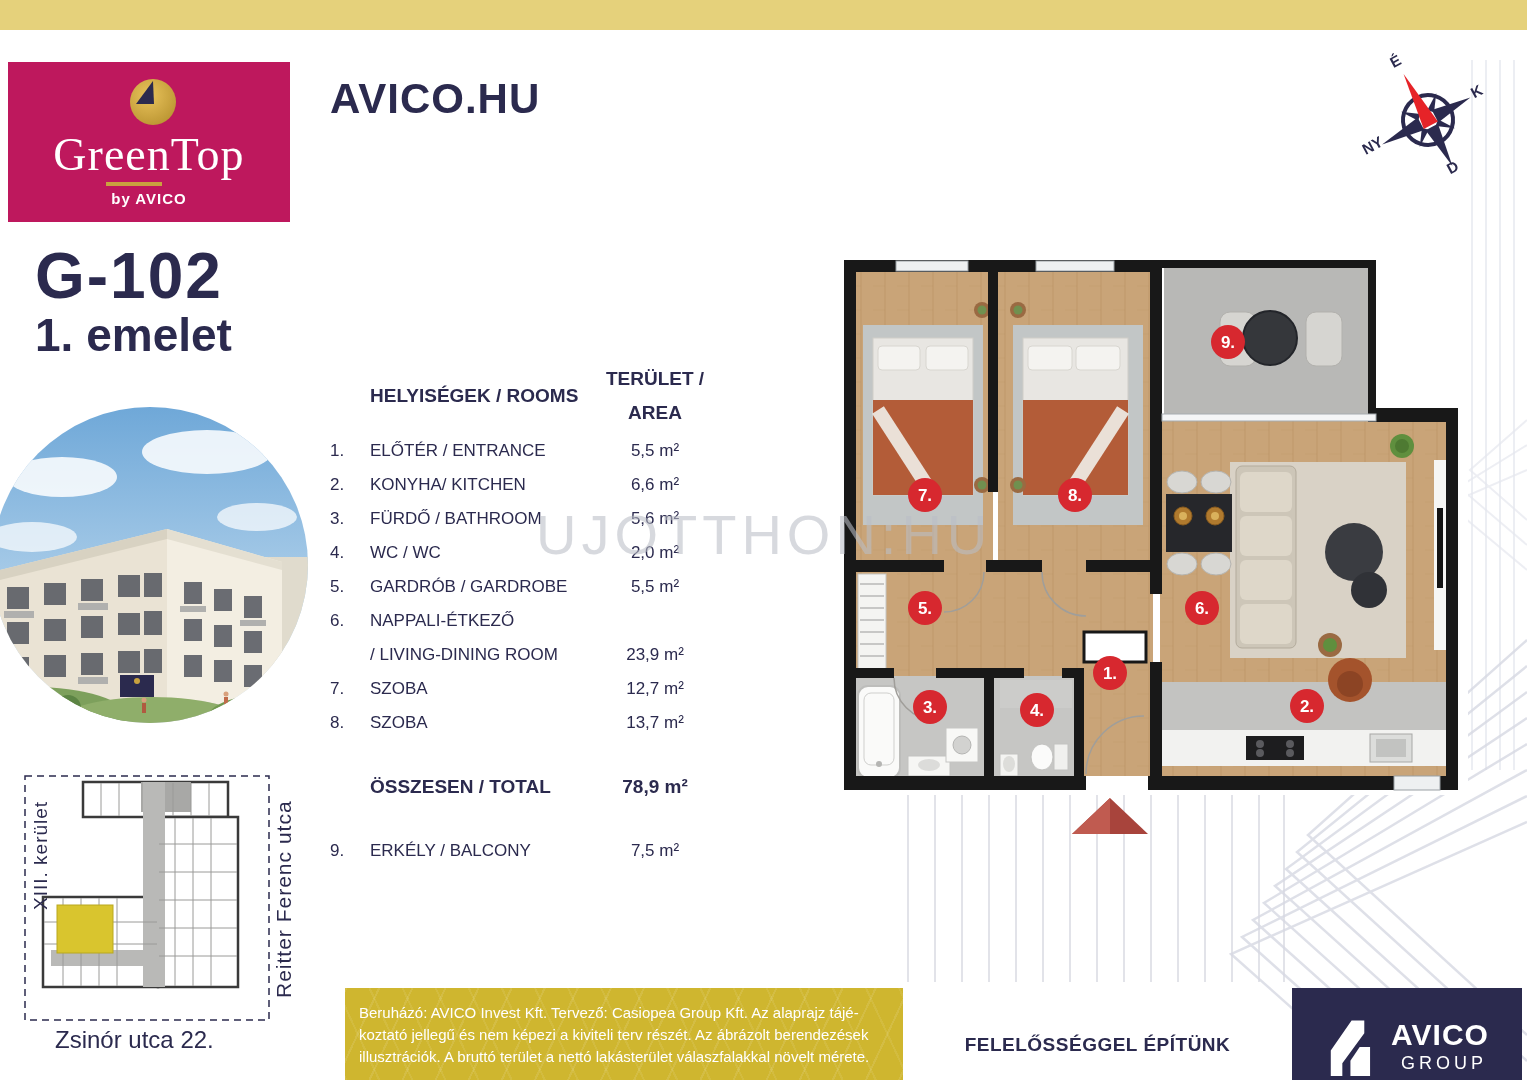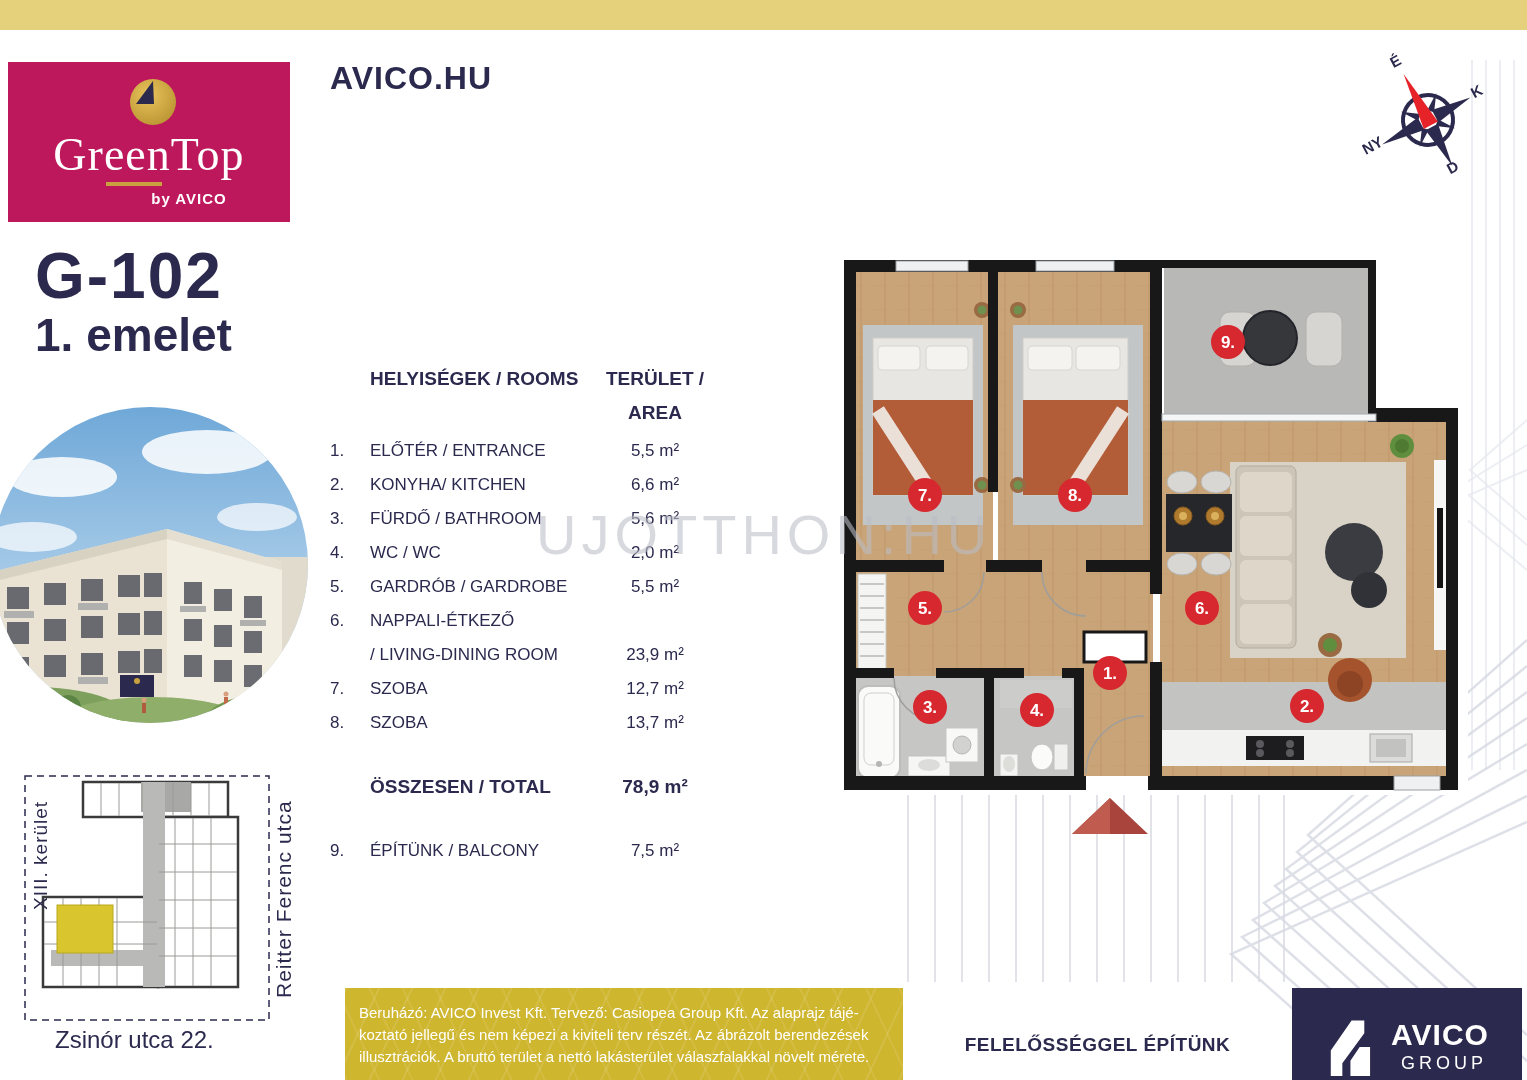--- a/index.html
+++ b/index.html
@@ -7,31 +7,31 @@
         font-family:"Liberation Sans",sans-serif;color:#2b2a4e;}
   .abs{position:absolute;}
   
   .top-bar{left:0;top:0;width:1527px;height:30px;background:#e5d17b;z-index:1;}
   
   .logo-box{left:8px;top:62px;width:282px;height:160px;background:#be185d;z-index:2;text-align:center;}
   .brand-emblem{position:absolute;left:121px;top:16px;}
   .brand-name{position:absolute;left:0;top:66px;width:282px;font-family:"Liberation Serif",serif;
               font-size:46px;color:#fff;letter-spacing:1px;}
   .brand-underline{position:absolute;left:98px;top:120px;width:56px;height:4px;background:#c9a23f;}
-  .brand-byline{position:absolute;left:0;top:128px;width:282px;font-size:15px;font-weight:700;color:#fff;letter-spacing:1px;padding-left:40px;}
-  .site-url{left:330px;top:60px;font-size:32px;font-weight:700;letter-spacing:1px;z-index:2;}
+  .brand-byline{position:absolute;left:0;top:128px;width:282px;font-size:15px;font-weight:700;color:#fff;letter-spacing:1px;}
+  .site-url{left:330px;top:75px;font-size:42px;font-weight:700;letter-spacing:1px;z-index:2;}
   
   .unit-code{left:35px;top:244px;font-size:64px;font-weight:700;letter-spacing:2px;line-height:1;z-index:2;}
   .unit-floor{left:35px;top:312px;font-size:46px;font-weight:700;line-height:1;z-index:2;}
   
   .photo-circle{left:-8px;top:407px;width:316px;height:316px;border-radius:50%;overflow:hidden;z-index:2;}
   
   .rooms-table{left:330px;top:362px;width:400px;z-index:2;}
   .trow{display:flex;line-height:34px;font-size:17px;}
-  .trow.thead{font-weight:700;font-size:19px;}
+  .trow.thead{font-weight:700;font-size:19px;align-items:center;}
   .tnum{width:40px;}
   .tname{flex:1;}
   .tarea{width:150px;text-align:center;}
   .trow.first{margin-top:4px;}
   .trow.total{margin-top:30px;font-weight:700;font-size:19px;}
   .trow.balcony{margin-top:30px;}
   
   .watermark{left:536px;top:502px;font-size:56px;font-weight:400;letter-spacing:5px;
              color:rgba(186,190,199,0.58);z-index:5;pointer-events:none;white-space:nowrap;}
   
@@ -268,21 +268,21 @@
       <span class="tname">SZOBA</span>
       <span class="tarea">13,7 m²</span>
     </div>
     <div class="trow total">
       <span class="tnum"></span>
       <span class="tname">ÖSSZESEN / TOTAL</span>
       <span class="tarea">78,9 m²</span>
     </div>
     <div class="trow balcony">
       <span class="tnum">9.</span>
-      <span class="tname">ÉPÍTÜNK / BALCONY</span>
+      <span class="tname">ERKÉLY / BALCONY</span>
       <span class="tarea">7,5 m²</span>
     </div>
   </div>
 
   <svg class="abs floorplan" width="630" height="590" viewBox="0 0 630 590">
     <defs>
       <pattern id="wd" width="24" height="24" patternUnits="userSpaceOnUse">
         <rect width="24" height="24" fill="#c9a478"></rect>
         <line x1="23" y1="0" x2="23" y2="24" stroke="#b28a5c" stroke-width="1" opacity="0.5"></line>
         <line x1="11" y1="12" x2="23" y2="12" stroke="#b28a5c" stroke-width="0.6" opacity="0.35"></line>

